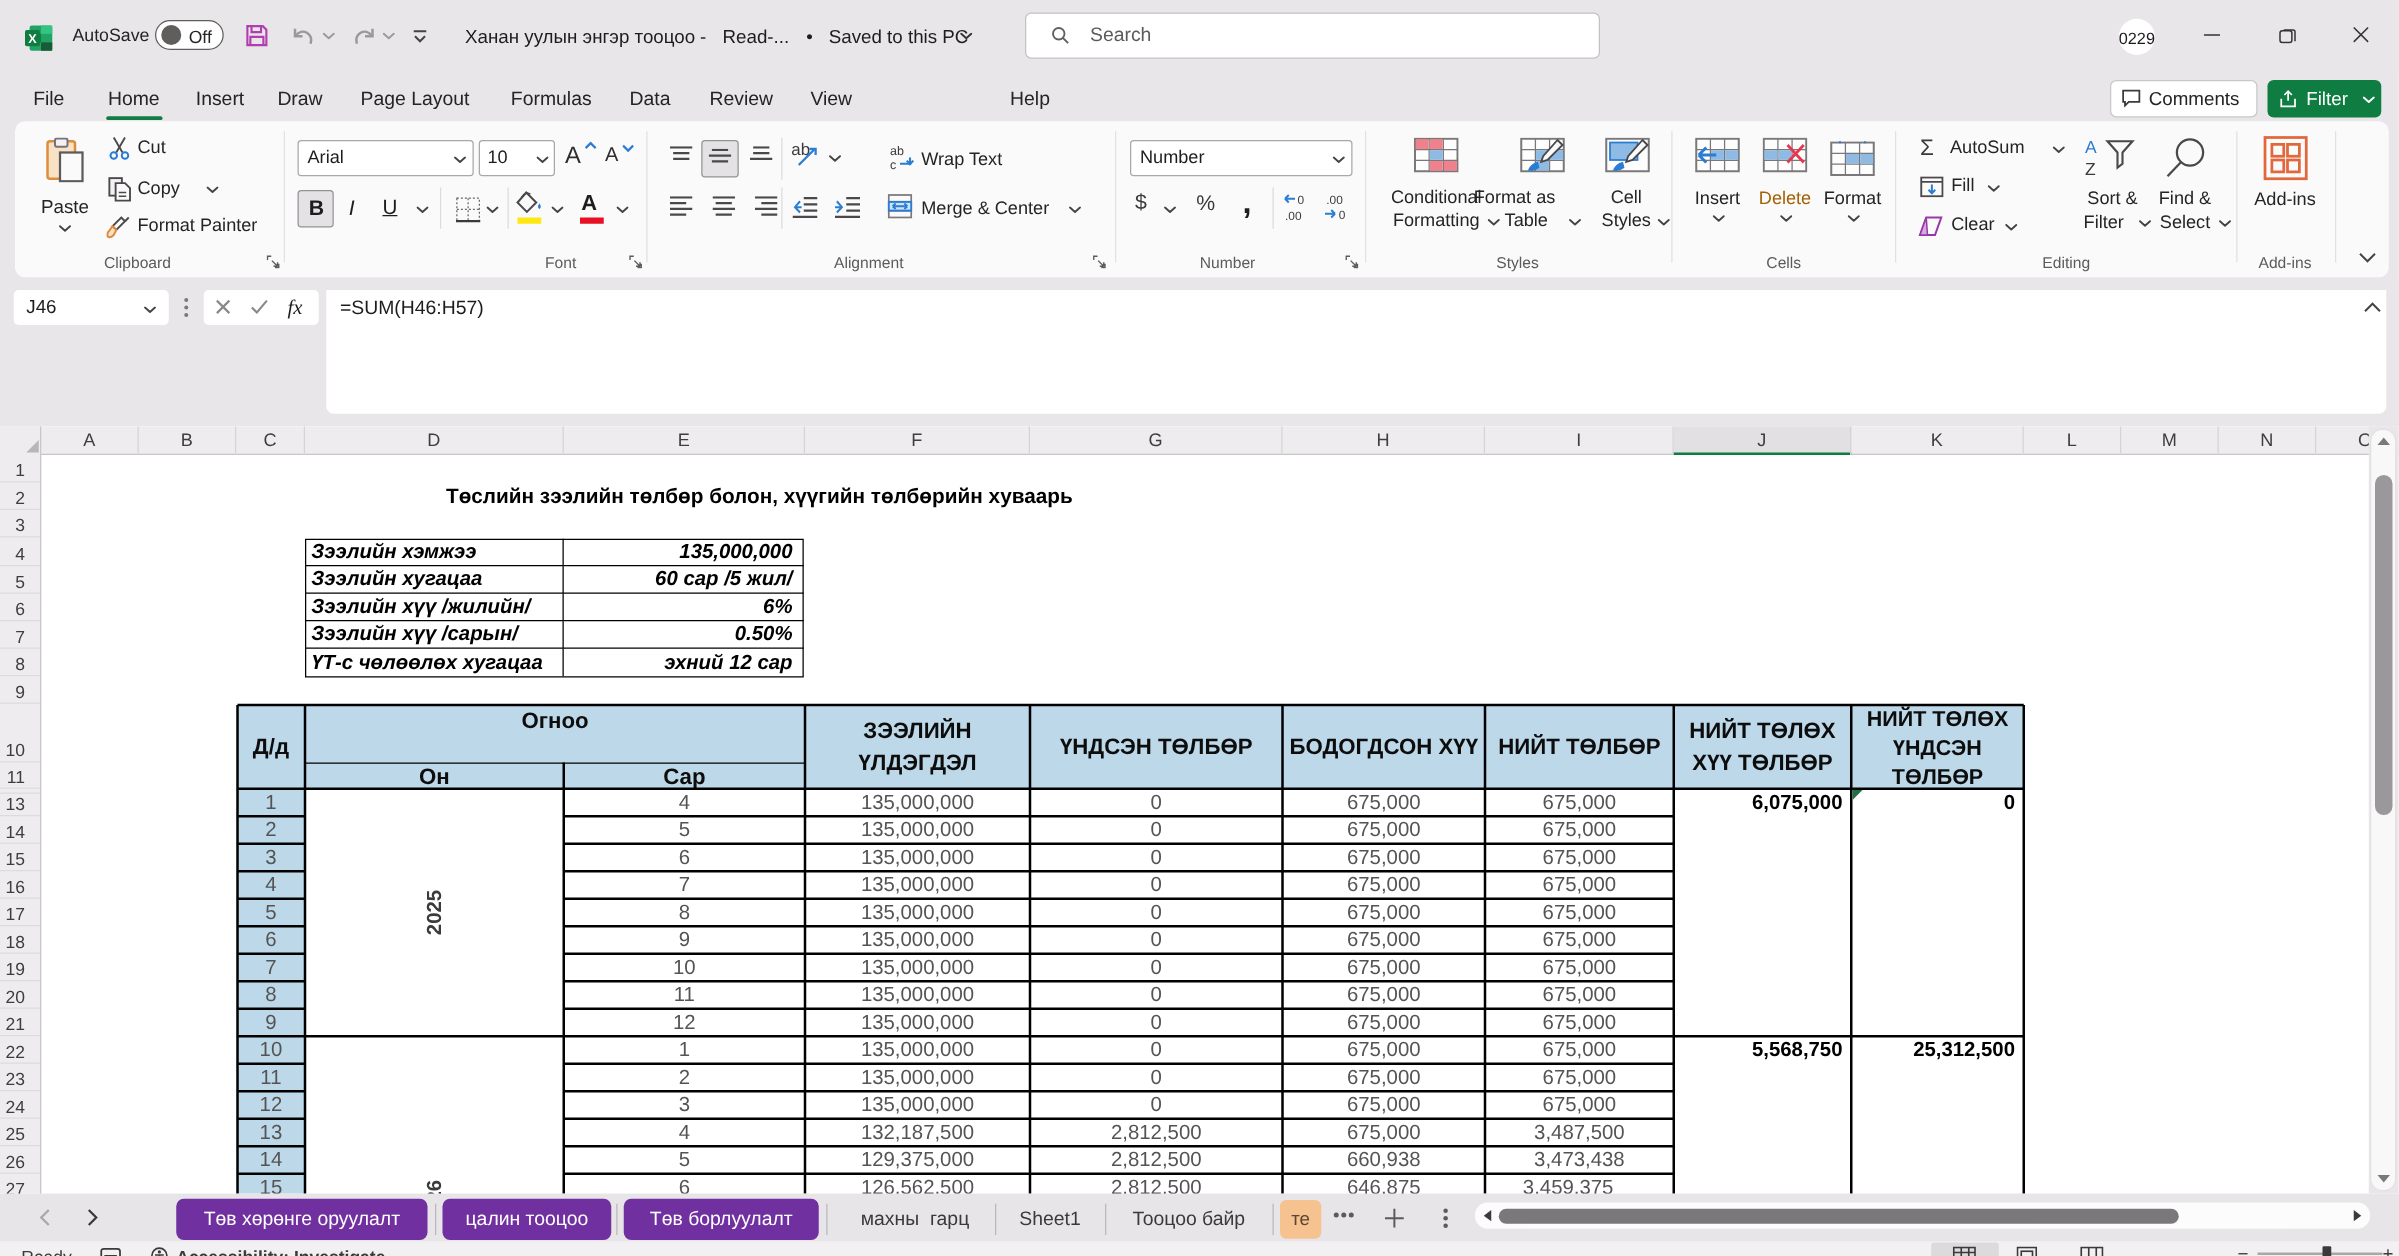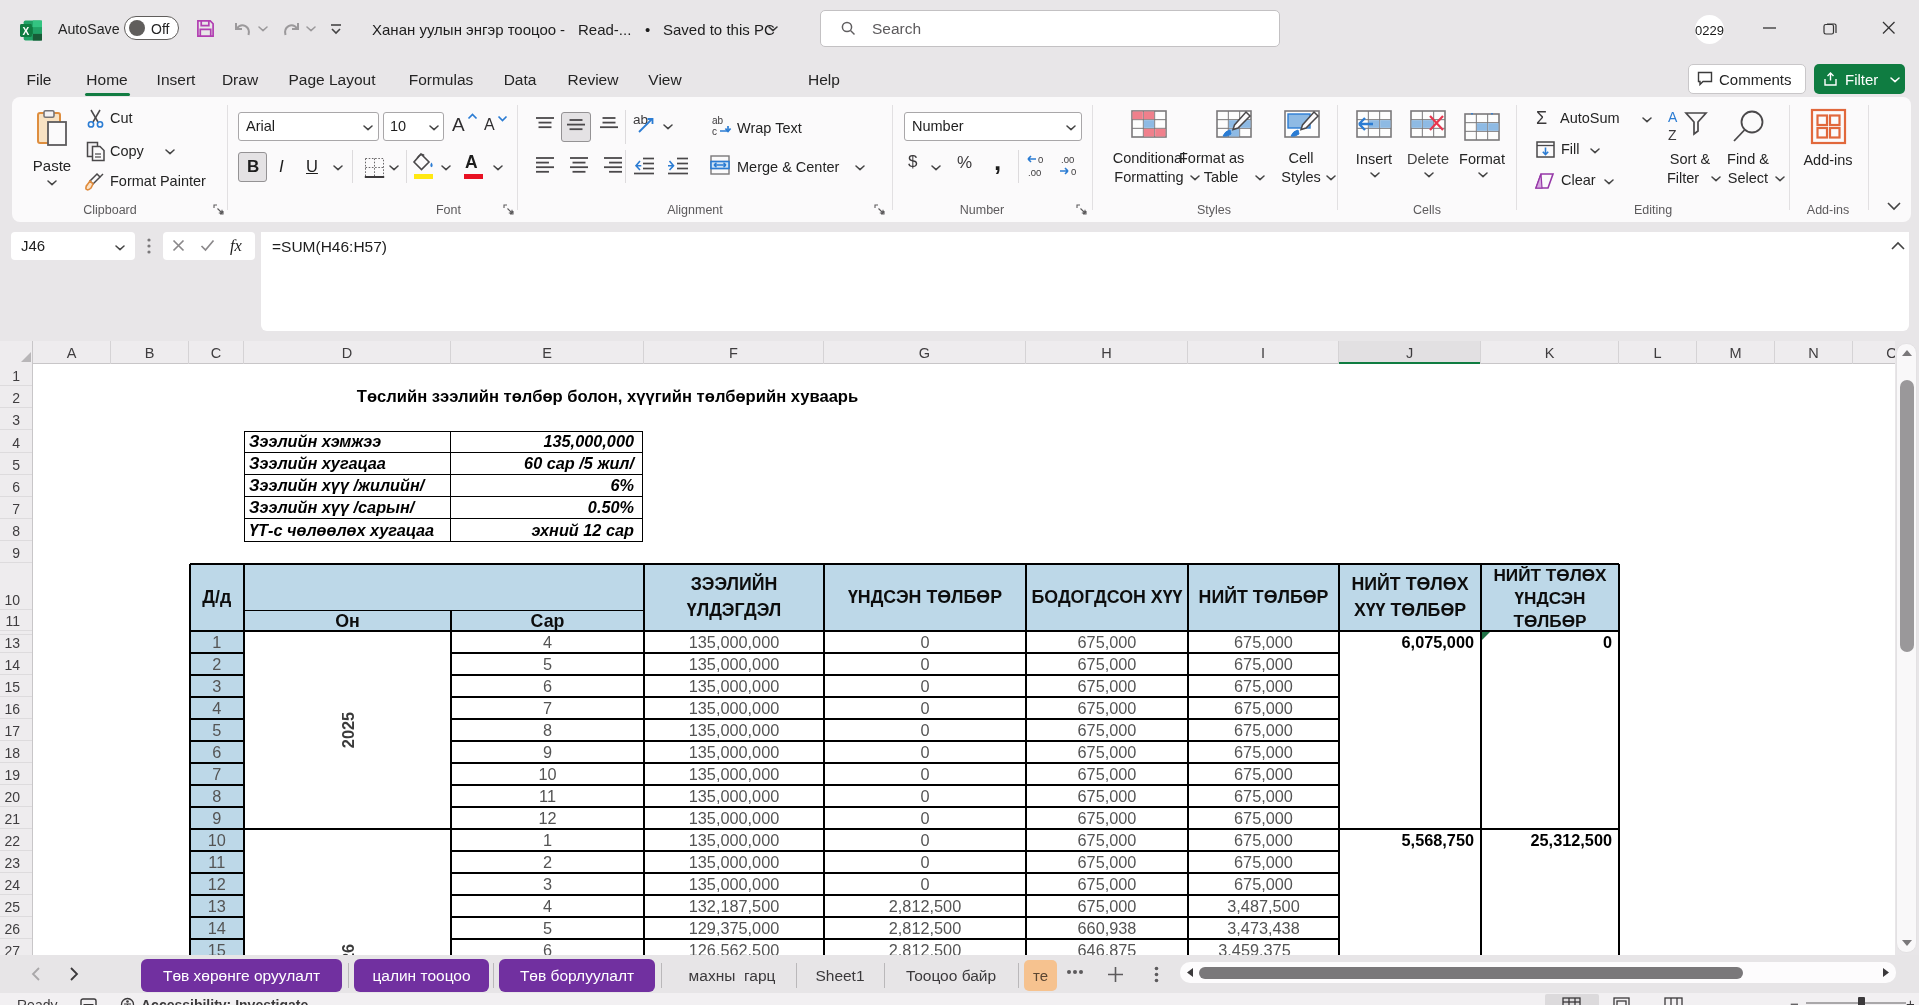--- a/index.html
+++ b/index.html
@@ -387,21 +387,21 @@
 <svg class="ab" style="left:1410px;top:110px" width="36" height="32" viewBox="0 0 36 32">
     <rect x="1" y="1" width="34" height="26" fill="#fdfdfd" stroke="#7a787a" stroke-width="1.6"></rect>
     <line x1="1" y1="9.666666666666666" x2="35" y2="9.666666666666666" stroke="#7a787a" stroke-width="1"></line>
     <line x1="1" y1="18.333333333333332" x2="35" y2="18.333333333333332" stroke="#7a787a" stroke-width="1"></line>
     <line x1="12.333333333333334" y1="1" x2="12.333333333333334" y2="27" stroke="#7a787a" stroke-width="1"></line>
     <line x1="23.666666666666668" y1="1" x2="23.666666666666668" y2="27" stroke="#7a787a" stroke-width="1"></line>
     <rect x="1.5" y="10.166666666666666" width="10.333333333333334" height="7.666666666666666" fill="#8ebae4"></rect>
     <rect x="12.833333333333334" y="10.166666666666666" width="10.333333333333334" height="7.666666666666666" fill="#8ebae4"></rect>
     <path d="M20 6 L33 20 M33 6 L20 20" stroke="#e8364f" stroke-width="2.2"></path>
   </svg>
-<div class="ab" style="left:1353px;top:151px;font-size:14.5px;color:#404040;font-weight:normal;white-space:nowrap;width:150px;text-align:center;">Delete</div>
+<div class="ab" style="left:1353px;top:151px;font-size:14.5px;color:#a16207;font-weight:normal;white-space:nowrap;width:150px;text-align:center;">Delete</div>
 <svg class="ab" style="left:1424px;top:172px" width="10" height="6" viewBox="0 0 10 6">
     <path d="M1 1 L5 4.6 L9 1" fill="none" stroke="#444" stroke-width="1.5" stroke-linecap="round" stroke-linejoin="round"></path>
   </svg>
 <svg class="ab" style="left:1464px;top:113px" width="36" height="32" viewBox="0 0 36 32">
     <rect x="1" y="1" width="34" height="26" fill="#fdfdfd" stroke="#7a787a" stroke-width="1.6"></rect>
     <line x1="1" y1="9.666666666666666" x2="35" y2="9.666666666666666" stroke="#7a787a" stroke-width="1"></line>
     <line x1="1" y1="18.333333333333332" x2="35" y2="18.333333333333332" stroke="#7a787a" stroke-width="1"></line>
     <line x1="12.333333333333334" y1="1" x2="12.333333333333334" y2="27" stroke="#7a787a" stroke-width="1"></line>
     <line x1="23.666666666666668" y1="1" x2="23.666666666666668" y2="27" stroke="#7a787a" stroke-width="1"></line>
     <rect x="12.833333333333334" y="10.166666666666666" width="10.333333333333334" height="7.666666666666666" fill="#8ebae4"></rect>
@@ -548,20 +548,21 @@
 <div class="ab" style="left:451px;top:111.7px;width:192px;height:22.2px;border-bottom:1px solid #000;padding-right:9px;display:flex;align-items:center;justify-content:flex-end;font-size:16.3px;font-weight:bold;font-style:italic;color:#000;white-space:nowrap;">60 сар /5 жил/</div>
 <div class="ab" style="left:244px;top:133.9px;width:207px;height:22.1px;border-right:1.5px solid #000;border-bottom:1px solid #000;padding-left:5px;display:flex;align-items:center;font-size:16.3px;font-weight:bold;font-style:italic;color:#000;white-space:nowrap;">Зээлийн хүү /жилийн/</div>
 <div class="ab" style="left:451px;top:133.9px;width:192px;height:22.1px;border-bottom:1px solid #000;padding-right:9px;display:flex;align-items:center;justify-content:flex-end;font-size:16.3px;font-weight:bold;font-style:italic;color:#000;white-space:nowrap;">6%</div>
 <div class="ab" style="left:244px;top:156.0px;width:207px;height:22.2px;border-right:1.5px solid #000;border-bottom:1px solid #000;padding-left:5px;display:flex;align-items:center;font-size:16.3px;font-weight:bold;font-style:italic;color:#000;white-space:nowrap;">Зээлийн хүү /сарын/</div>
 <div class="ab" style="left:451px;top:156.0px;width:192px;height:22.2px;border-bottom:1px solid #000;padding-right:9px;display:flex;align-items:center;justify-content:flex-end;font-size:16.3px;font-weight:bold;font-style:italic;color:#000;white-space:nowrap;">0.50%</div>
 <div class="ab" style="left:244px;top:178.2px;width:207px;height:22.1px;border-right:1.5px solid #000;padding-left:5px;display:flex;align-items:center;font-size:16.3px;font-weight:bold;font-style:italic;color:#000;white-space:nowrap;">ҮТ-с чөлөөлөх хугацаа</div>
 <div class="ab" style="left:451px;top:178.2px;width:192px;height:22.1px;padding-right:9px;display:flex;align-items:center;justify-content:flex-end;font-size:16.3px;font-weight:bold;font-style:italic;color:#000;white-space:nowrap;">эхний 12 сар</div>
 <div class="ab" style="left:189.5px;top:222.5px;width:1429.5px;height:67.5px;background:#bdd8e8;"></div>
 <div class="ab" style="left:189.5px;top:290.0px;width:54.5px;height:324.0px;background:#bdd8e8;"></div>
 <div class="ab" style="left:189.5px;top:222.5px;width:54.5px;height:67.5px;display:flex;align-items:center;justify-content:center;text-align:center;font-size:17.8px;font-weight:bold;color:#0d0d0d;line-height:26px;white-space:nowrap;">Д/д</div>
+<div class="ab" style="left:244px;top:222.5px;width:400px;height:25px;display:flex;align-items:flex-start;justify-content:center;font-size:17.8px;font-weight:bold;color:#0d0d0d;padding-top:2px;">Огноо</div>
 <div class="ab" style="left:244px;top:269.3px;width:207px;height:20.7px;display:flex;align-items:center;justify-content:center;text-align:center;font-size:17.8px;font-weight:bold;color:#0d0d0d;line-height:26px;white-space:nowrap;">Он</div>
 <div class="ab" style="left:451px;top:269.3px;width:193px;height:20.7px;display:flex;align-items:center;justify-content:center;text-align:center;font-size:17.8px;font-weight:bold;color:#0d0d0d;line-height:26px;white-space:nowrap;">Сар</div>
 <div class="ab" style="left:644px;top:222.5px;width:180px;height:67.5px;display:flex;align-items:center;justify-content:center;text-align:center;font-size:17.8px;font-weight:bold;color:#0d0d0d;line-height:26px;white-space:nowrap;">ЗЭЭЛИЙН<br>ҮЛДЭГДЭЛ</div>
 <div class="ab" style="left:824px;top:222.5px;width:202px;height:67.5px;display:flex;align-items:center;justify-content:center;text-align:center;font-size:17.8px;font-weight:bold;color:#0d0d0d;line-height:26px;white-space:nowrap;">ҮНДСЭН ТӨЛБӨР</div>
 <div class="ab" style="left:1026px;top:222.5px;width:162px;height:67.5px;display:flex;align-items:center;justify-content:center;text-align:center;font-size:17.8px;font-weight:bold;color:#0d0d0d;line-height:26px;white-space:nowrap;">БОДОГДСОН ХҮҮ</div>
 <div class="ab" style="left:1188px;top:222.5px;width:151px;height:67.5px;display:flex;align-items:center;justify-content:center;text-align:center;font-size:17.8px;font-weight:bold;color:#0d0d0d;line-height:26px;white-space:nowrap;">НИЙТ ТӨЛБӨР</div>
 <div class="ab" style="left:1339px;top:222.5px;width:142px;height:67.5px;display:flex;align-items:center;justify-content:center;text-align:center;font-size:17.8px;font-weight:bold;color:#0d0d0d;line-height:26px;white-space:nowrap;">НИЙТ ТӨЛӨХ<br>ХҮҮ ТӨЛБӨР</div>
 <div class="ab" style="left:1481px;top:225.5px;width:138px;height:64.5px;display:flex;align-items:center;justify-content:center;text-align:center;font-size:17.2px;font-weight:bold;color:#0d0d0d;line-height:23px;white-space:nowrap;">НИЙТ ТӨЛӨХ<br>ҮНДСЭН<br>ТӨЛБӨР</div>
 <div class="ab" style="left:189.5px;top:290.0px;width:54.5px;height:22px;display:flex;align-items:center;justify-content:center;font-size:16.3px;color:#545454;white-space:nowrap;">1</div>
 <div class="ab" style="left:451px;top:290.0px;width:193px;height:22px;display:flex;align-items:center;justify-content:center;font-size:16.3px;color:#545454;white-space:nowrap;">4</div>

